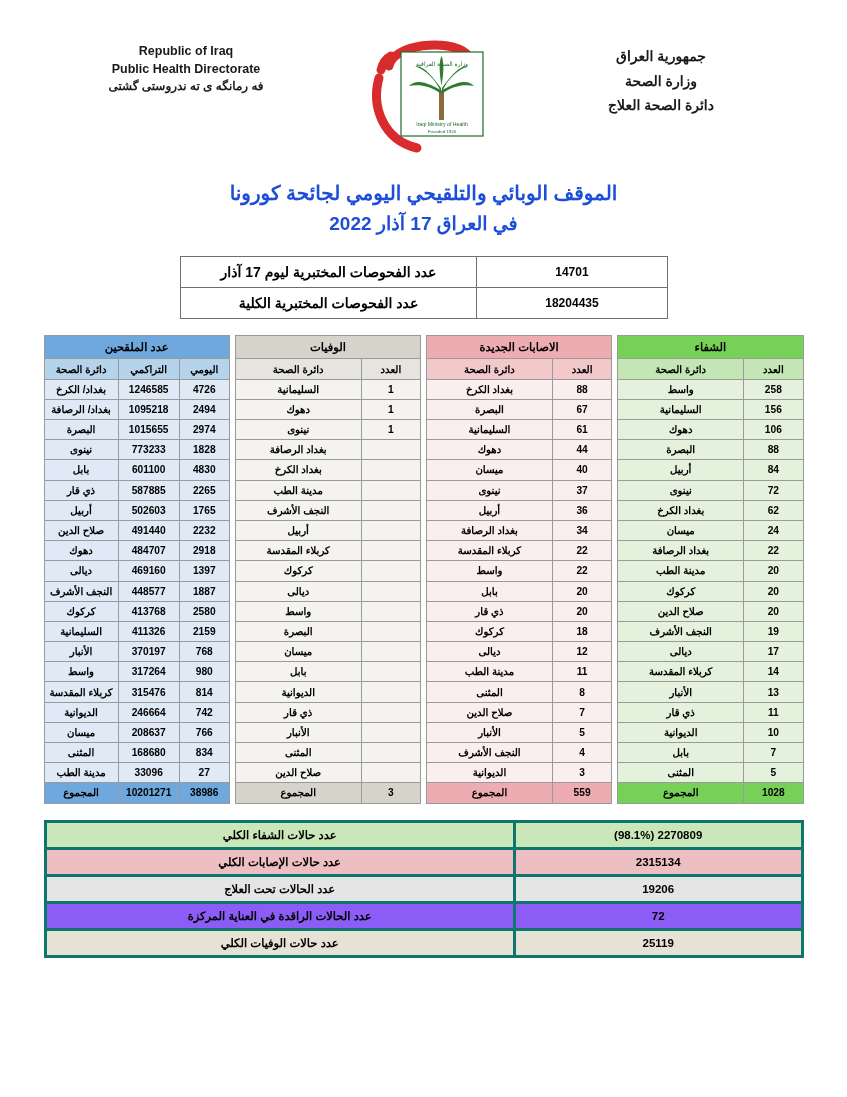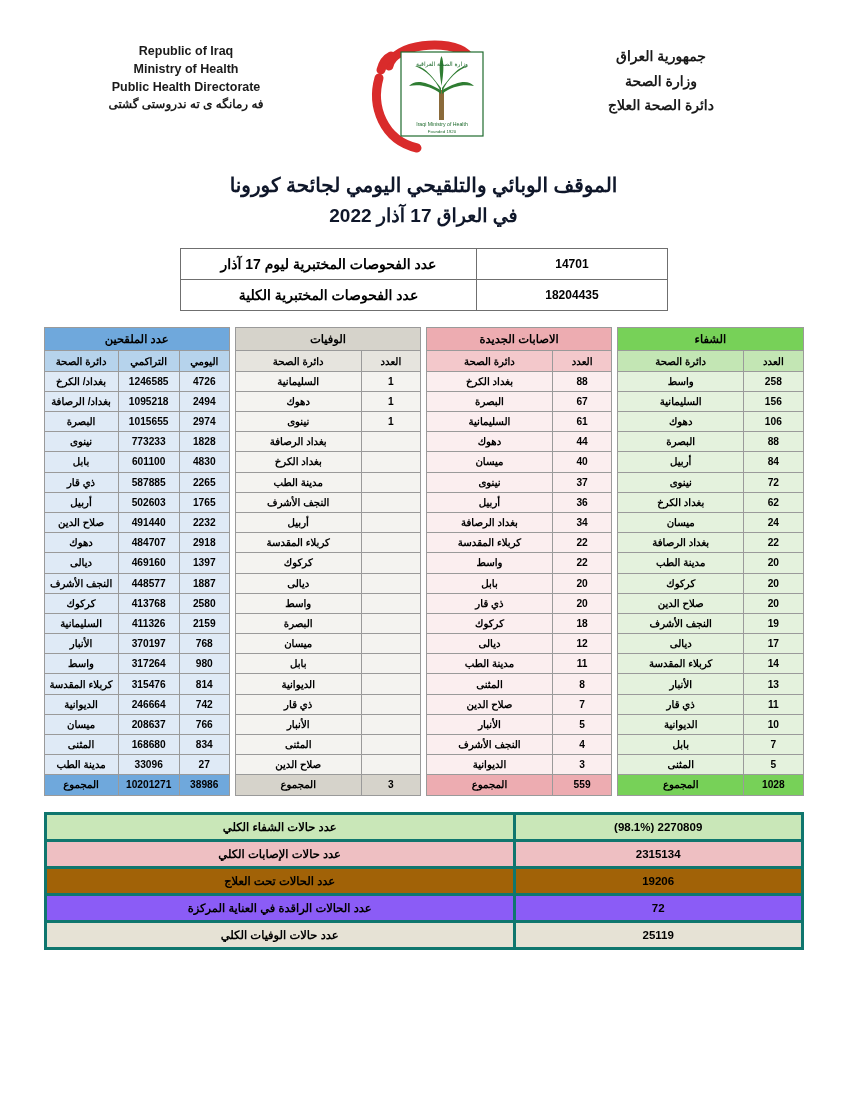--- a/index.html
+++ b/index.html
@@ -68,22 +68,22 @@
     position: relative;
   }
 
   
   .title {
     text-align: center;
     direction: rtl;
     font-weight: bold;
     font-size: 20px;
     line-height: 1.55;
-    margin-top: 16px;
-    color: #0f172a;
+    margin-top: 24px;
+    color: #1d4ed8;
   }
   .title .line2 {
     display: block;
     font-size: 19px;
   }
 
   
   .tests {
     margin: 18px auto 0 auto;
     width: 488px;
@@ -181,33 +181,32 @@
     height: 22px;
     font-size: 11.5px;
     font-weight: bold;
     text-align: center;
     padding: 1px 4px;
   }
   .summary td.lab { width: 62%; }
   .summary td.val { width: 38%; }
   .s-green td { background: #c9e7b8; }
   .s-pink  td { background: #eebfc2; }
-  .s-pink2 td { background: #a16207; }
+  .s-pink2 td { background: #e5e5e5; }
   .s-pink3 td { background: #8b5cf6; }
   .s-beige td { background: #e6e2d5; }
 </style>
 </head>
 <body>
 
 <div class="page">
 
   <div class="header">
     <div class="header-left">
       <div>Republic of Iraq</div>
-      <div>Ministry of Health</div>
       <div>Public Health Directorate</div>
       <div class="ku">فە رمانگە ى تە ندروستى گشتى</div>
     </div>
 
     <div class="logo-wrap">
       <div class="logo">
         <svg viewBox="0 0 150 118" width="150" height="118">
 
           <path d="M40 30 C 44 8, 100 2, 118 18" stroke="#d92b2b" stroke-width="9" fill="none" stroke-linecap="round"></path>
           <path d="M30 42 C 22 70, 34 104, 68 112" stroke="#d92b2b" stroke-width="9" fill="none" stroke-linecap="round"></path>

